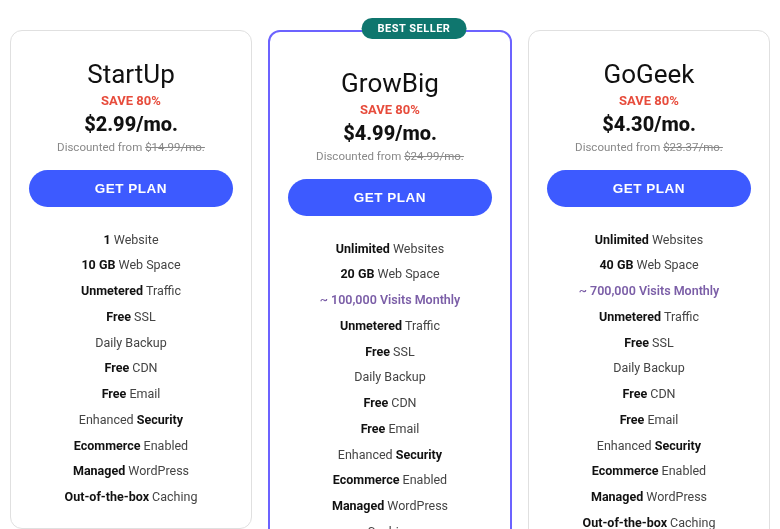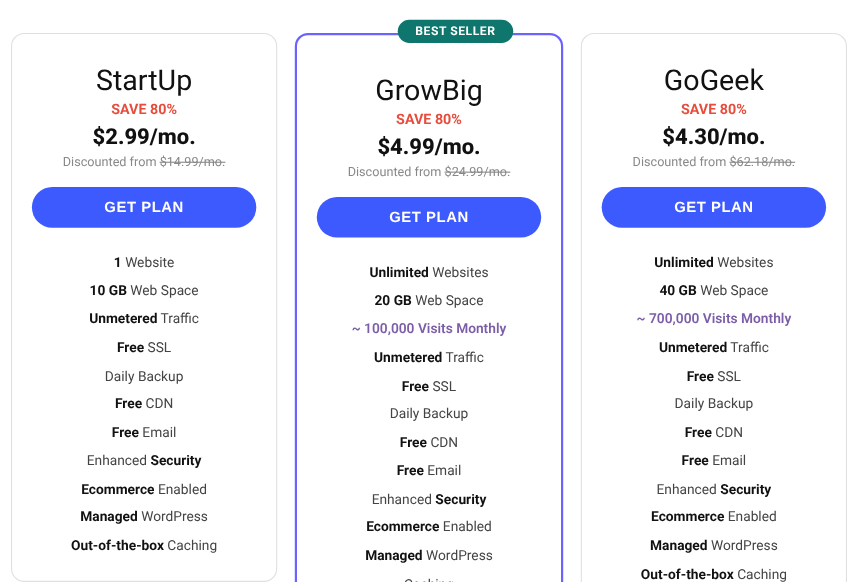--- a/index.html
+++ b/index.html
@@ -155,21 +155,21 @@
         <li>Enhanced <b>Security</b></li>
         <li><b>Ecommerce</b> Enabled</li>
         <li><b>Managed</b> WordPress</li>
         <li> Caching</li>
       </ul>
     </div>
     <div class="plan-card">
       <div class="plan-name">GoGeek</div>
       <div class="save-label">SAVE 80%</div>
       <div class="price">$4.30/mo.</div>
-      <div class="discounted-from">Discounted from <s>$62.18/mo.</s></div>
+      <div class="discounted-from">Discounted from <s>$23.37/mo.</s></div>
       <button class="get-plan-btn">GET PLAN</button>
       <ul class="features-list">
         <li><b>Unlimited</b> Websites</li>
         <li><b>40 GB</b> Web Space</li>
         <li class="highlight">~ 700,000 Visits Monthly</li>
         <li><b>Unmetered</b> Traffic</li>
         <li><b>Free</b> SSL</li>
         <li>Daily Backup</li>
         <li><b>Free</b> CDN</li>
         <li><b>Free</b> Email</li>

